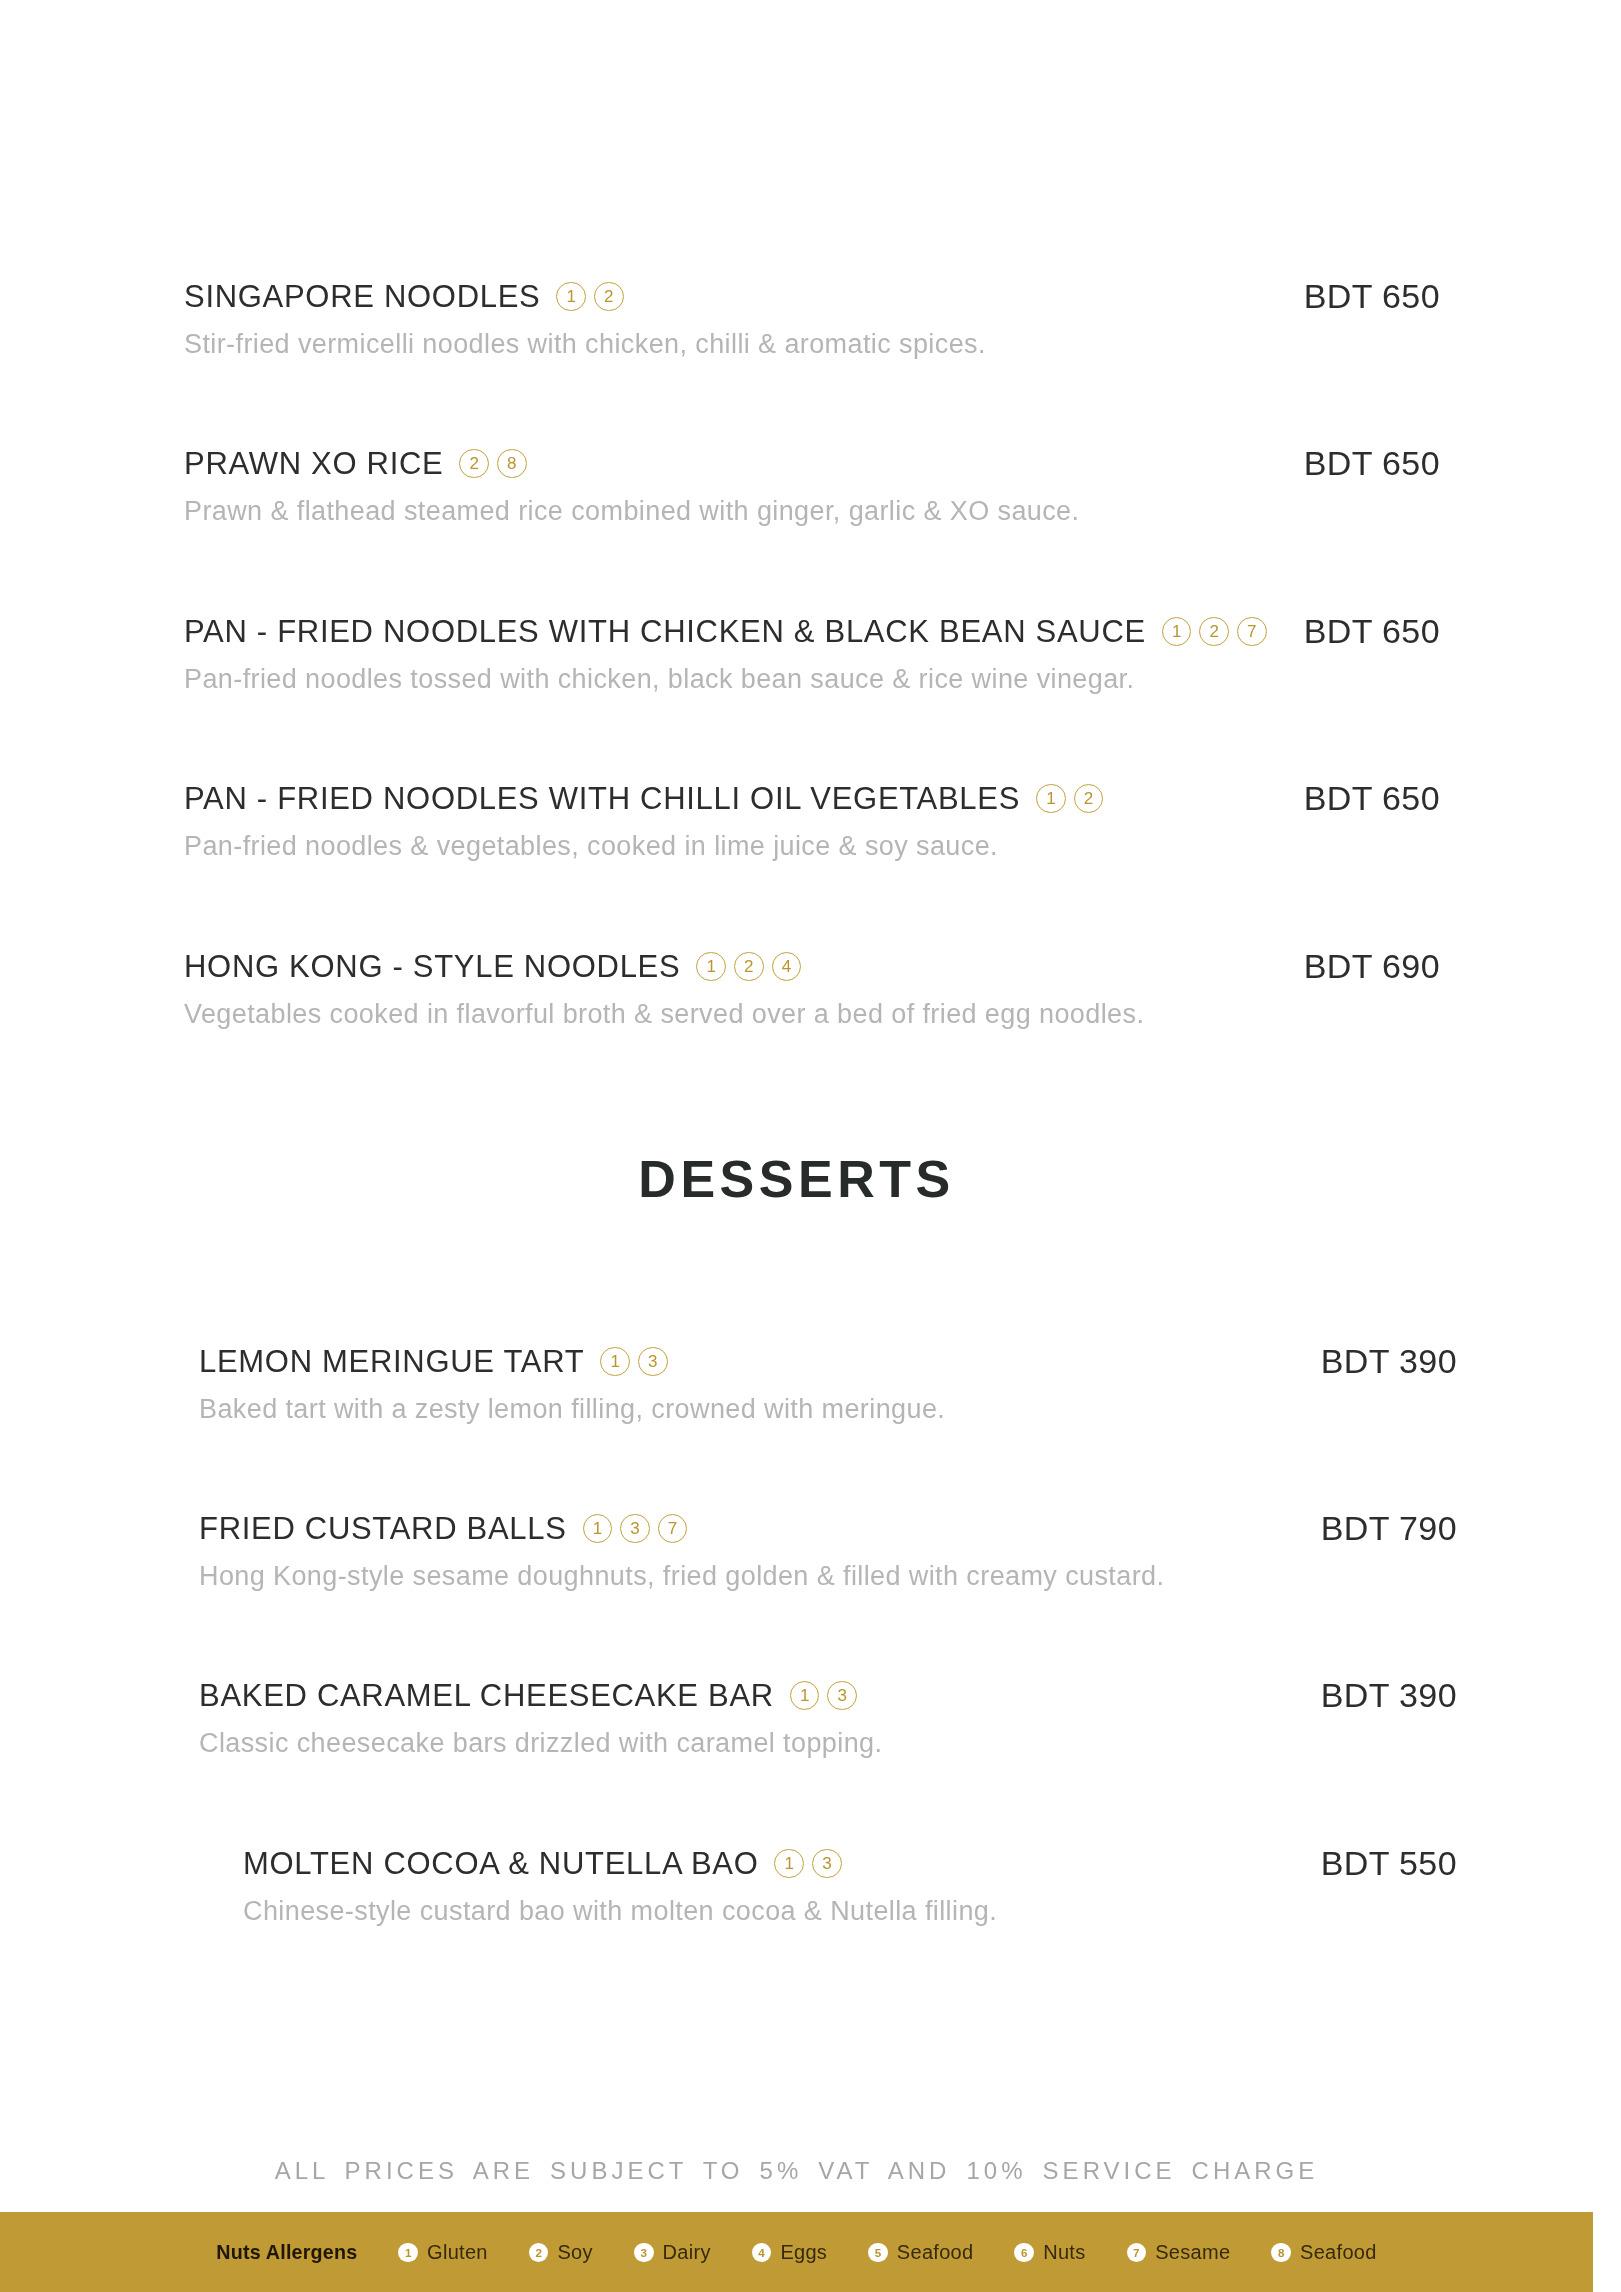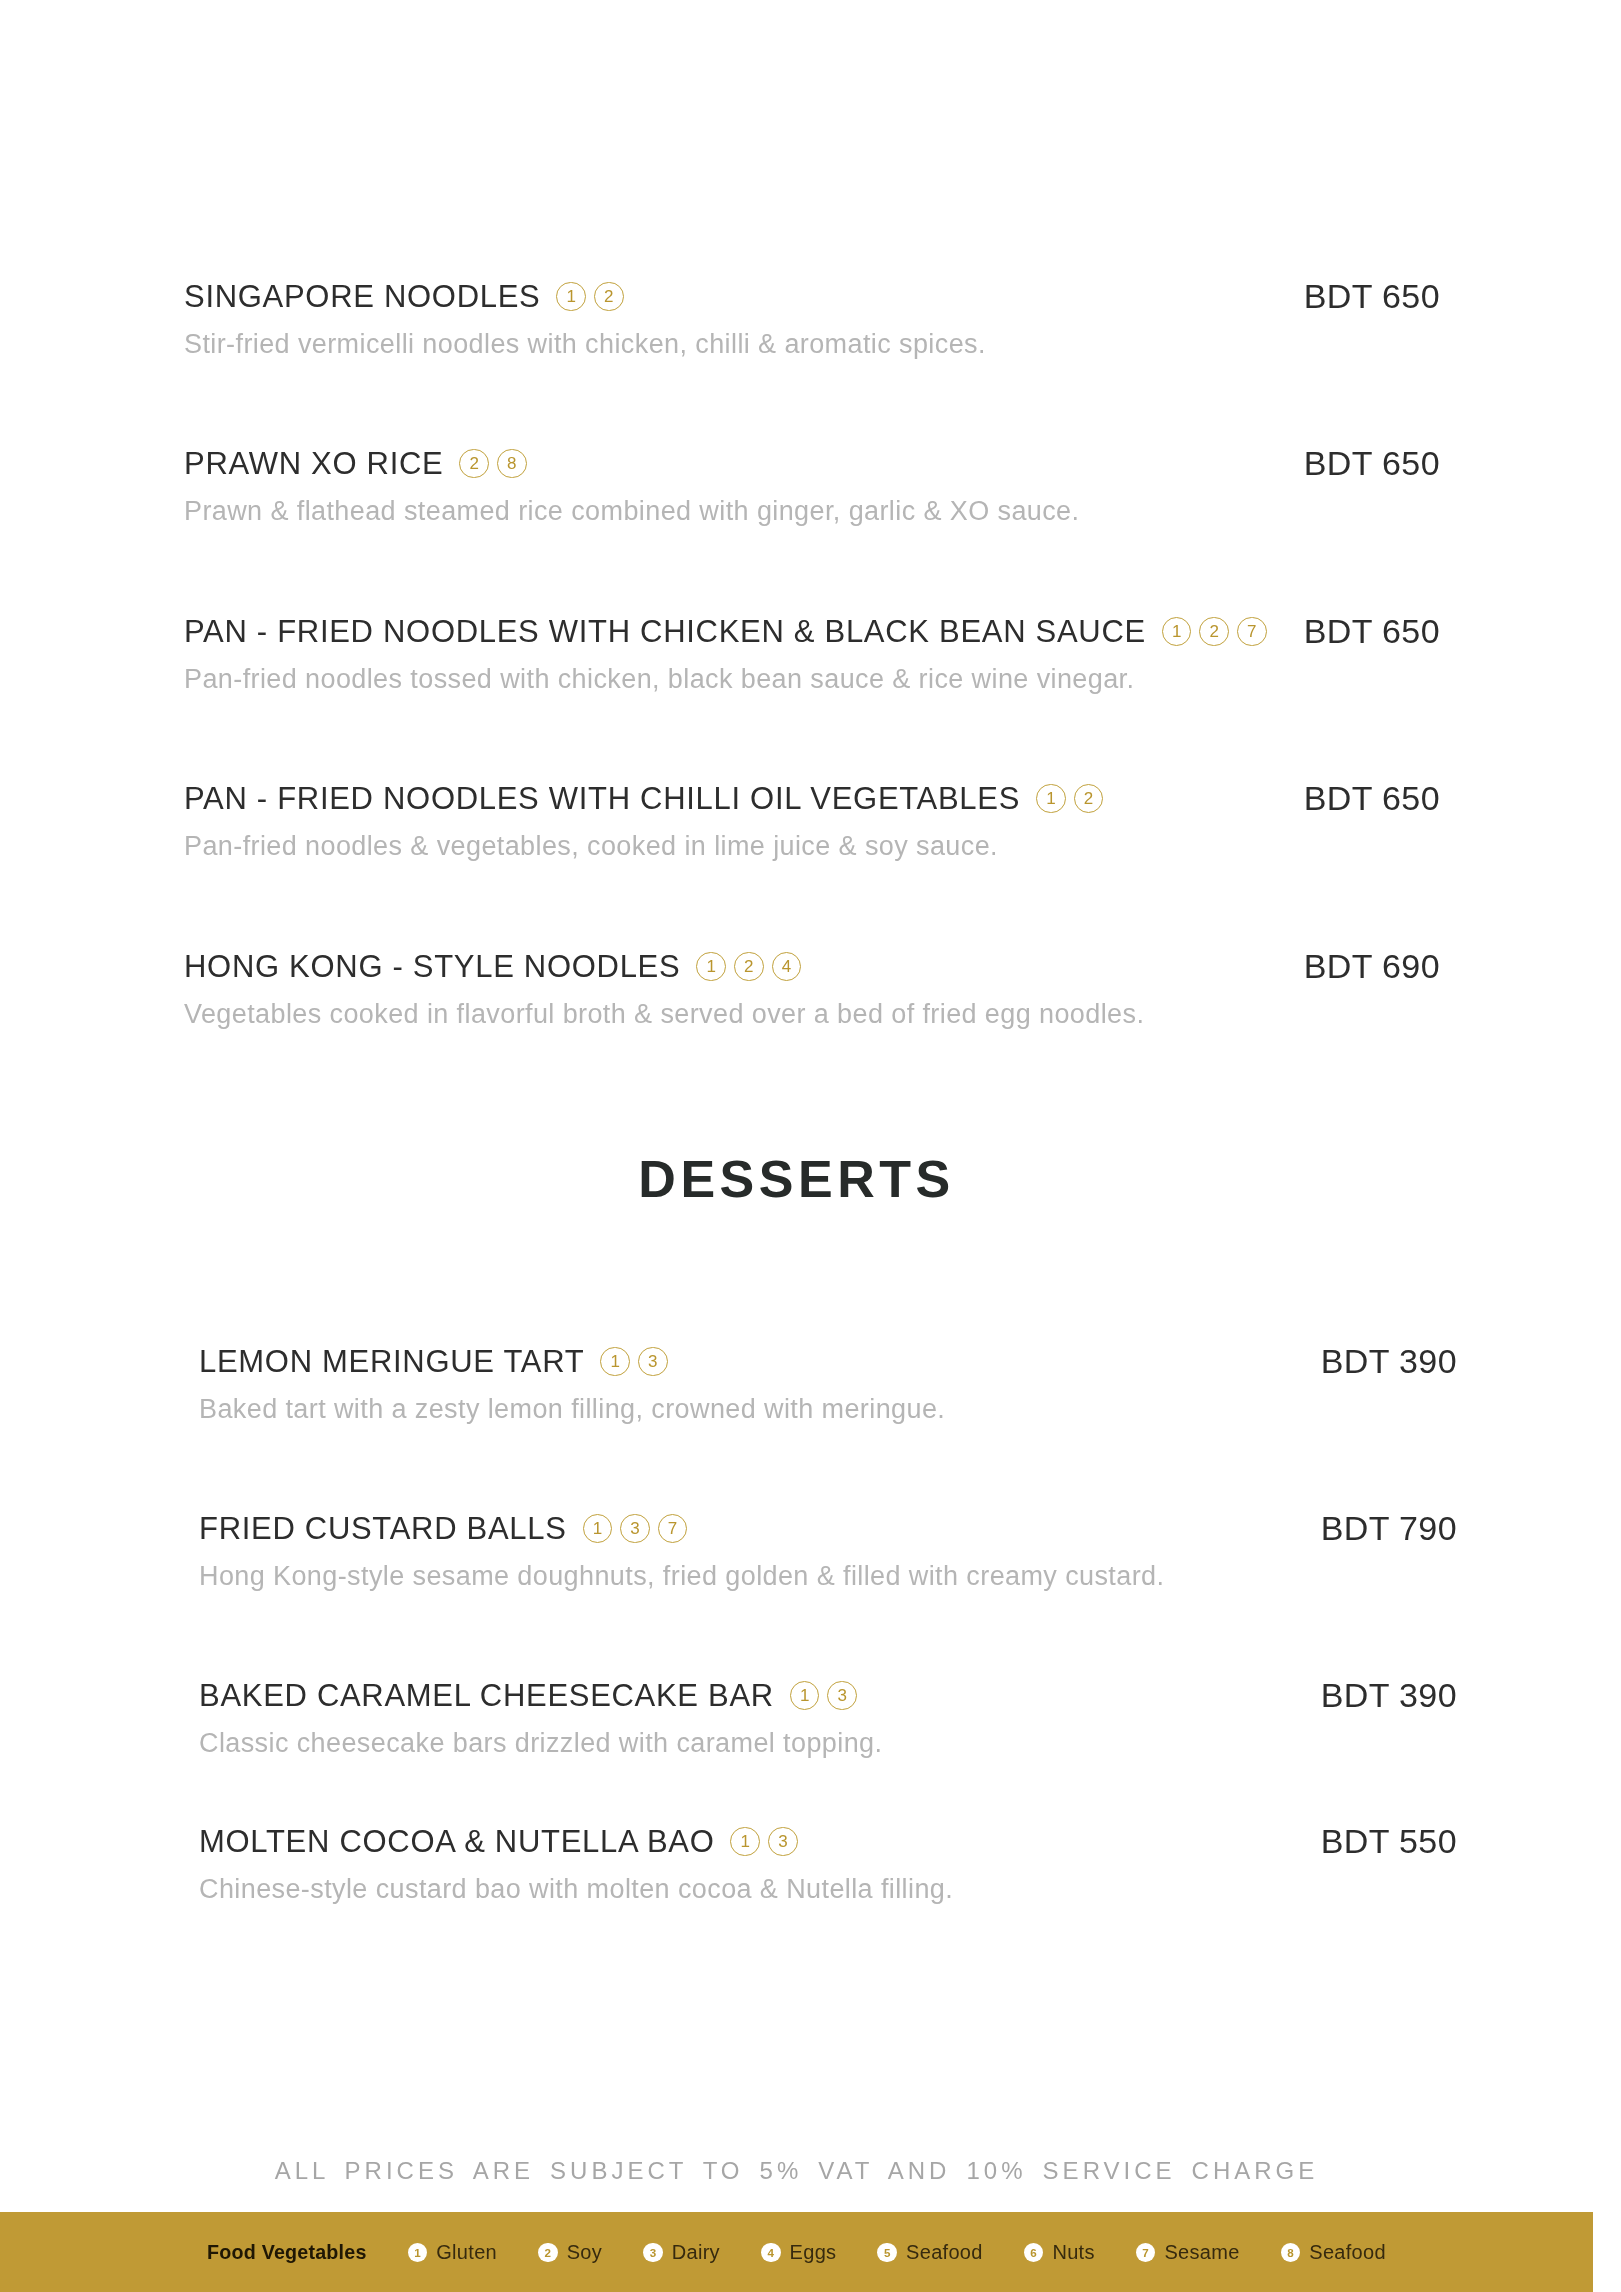--- a/index.html
+++ b/index.html
@@ -23,21 +23,21 @@
   .section.desserts{left:199px;width:1258px;top:1339px;}
   .item{position:absolute;left:0;right:0;}
   .noodles .item:nth-of-type(1){top:0;}
   .noodles .item:nth-of-type(2){top:167px;}
   .noodles .item:nth-of-type(3){top:335px;}
   .noodles .item:nth-of-type(4){top:502px;}
   .noodles .item:nth-of-type(5){top:670px;}
   .desserts .item:nth-of-type(1){top:0;}
   .desserts .item:nth-of-type(2){top:167px;}
   .desserts .item:nth-of-type(3){top:334px;}
-  .desserts .item:nth-of-type(4){top:480px;}
+  .desserts .item:nth-of-type(4){top:502px;margin-left:44px;}
   .head{display:flex;justify-content:space-between;align-items:center;height:45px;white-space:nowrap;}
   .twrap{display:flex;align-items:center;gap:16px;}
   .title{font-size:31px;font-weight:500;color:var(--title_ink);letter-spacing:0.7px;margin:0;}
   .badges{display:flex;align-items:center;gap:8px;}
   .badge{
     width:29.6px;height:29.6px;box-sizing:border-box;border:1.8px solid var(--accent_gold);
     border-radius:50%;color:var(--badge_gold);font-size:17px;font-weight:500;
     display:flex;align-items:center;justify-content:center;line-height:1;
   }
   .price{font-size:34px;font-weight:500;color:var(--title_ink);letter-spacing:0.4px;}
@@ -202,21 +202,21 @@
         <div class="price">BDT 550</div>
       </div>
       <p class="desc">Chinese-style custard bao with molten cocoa &amp; Nutella filling.</p>
     </article>
 
   </section>
 
   <div class="footer-note">ALL PRICES ARE SUBJECT TO 5% VAT AND 10% SERVICE CHARGE</div>
 
   <footer class="allergen-bar">
-    <span class="bar-label">Food Vegetables</span>
+    <span class="bar-label">Nuts Allergens</span>
 
     <span class="bar-entry">
       <span class="bar-circle">1</span>
       <span class="bar-name">Gluten</span>
     </span>
     <span class="bar-entry">
       <span class="bar-circle">2</span>
       <span class="bar-name">Soy</span>
     </span>
     <span class="bar-entry">

